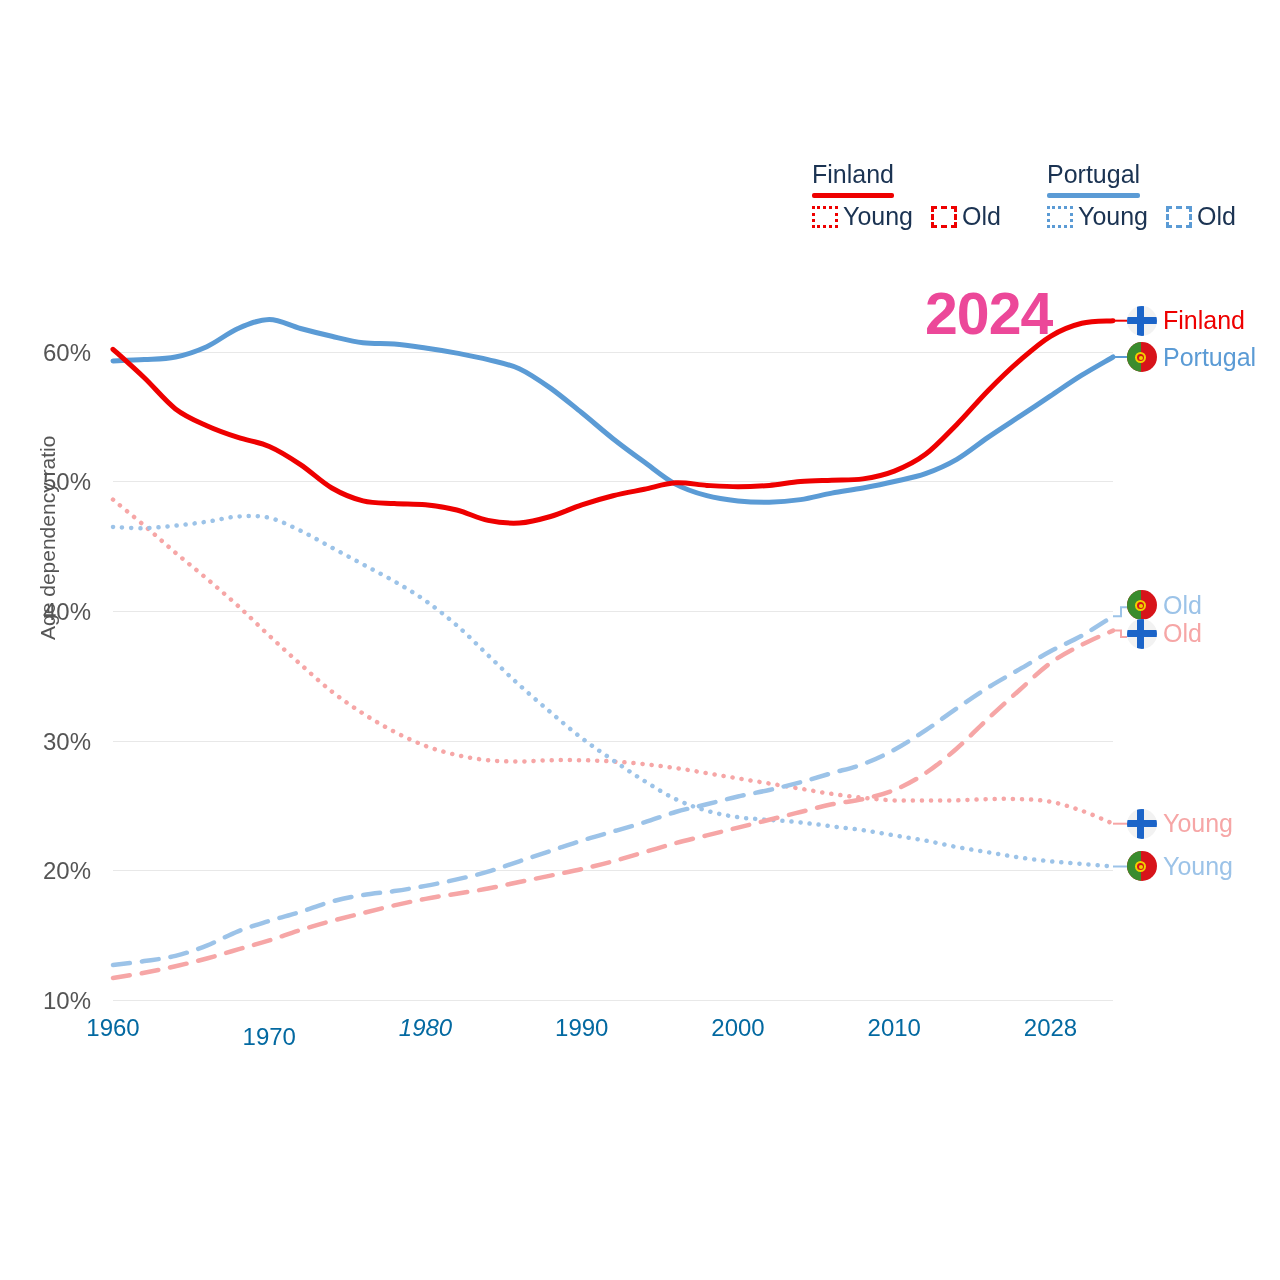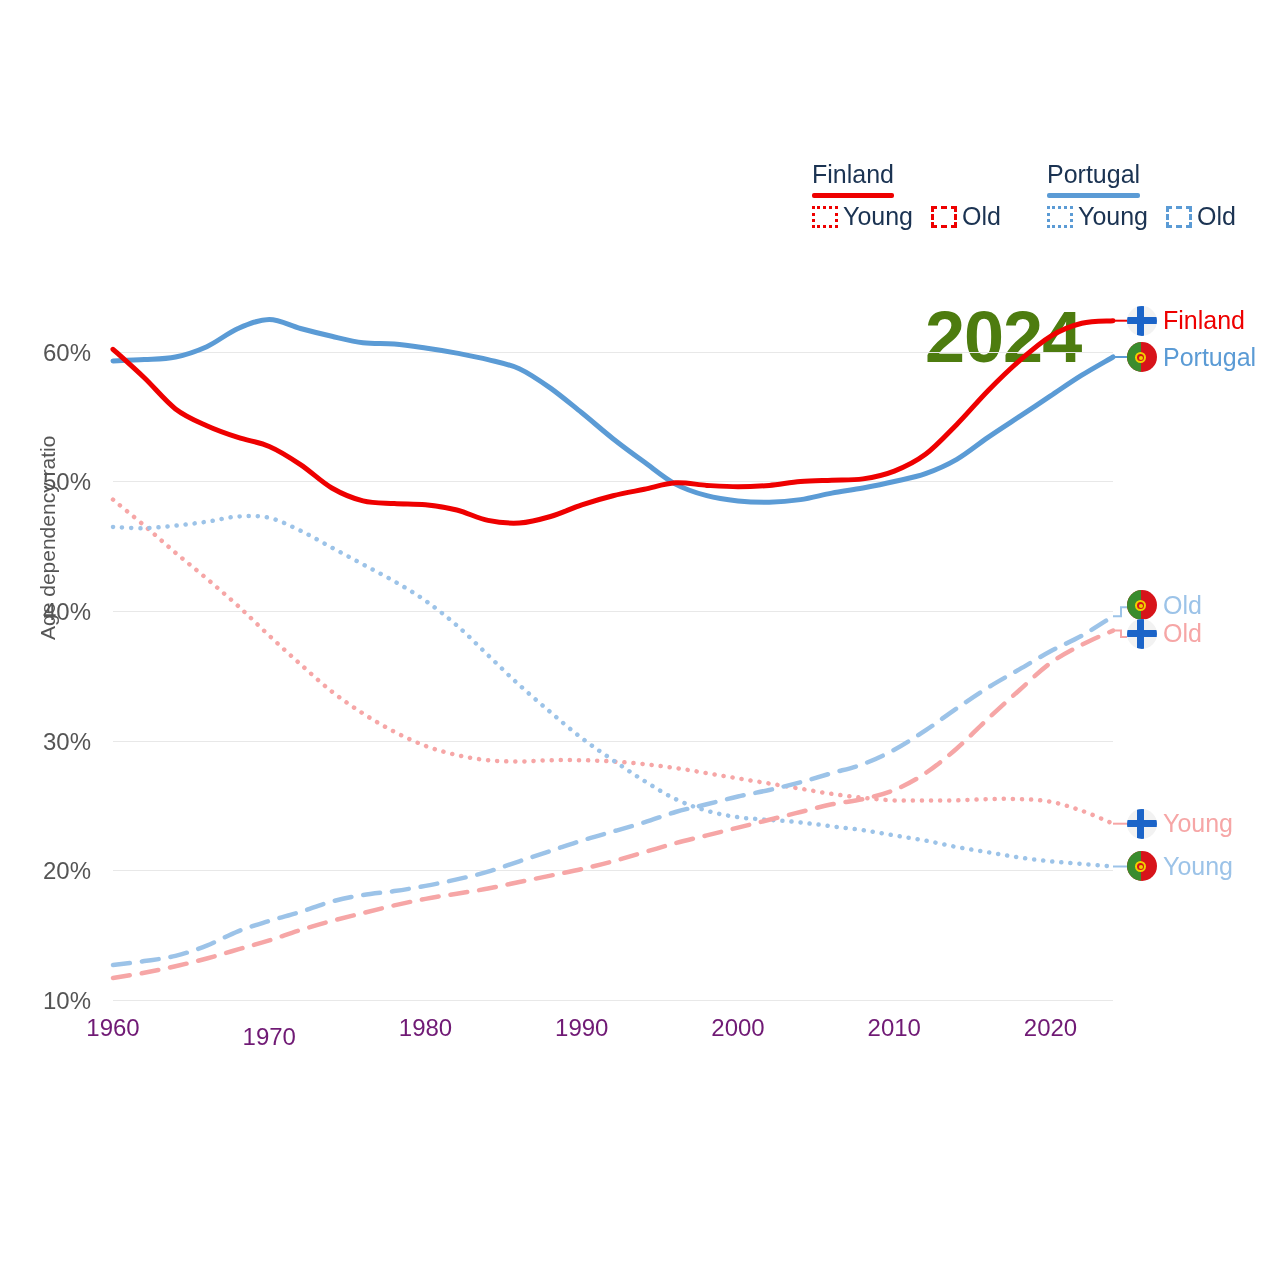--- a/index.html
+++ b/index.html
@@ -37,30 +37,30 @@
 
   
   .plot{position:absolute;left:113px;top:300px;width:1000px;height:700px;}
   .gridline{position:absolute;left:0;width:100%;height:1px;background:#e8e8e8;}
   .ytick{
     position:absolute;right:1022px;width:120px;text-align:right;
     font-size:24px;color:#555;transform:translateY(-13px);
   }
   .xtick{
     position:absolute;top:714px;width:120px;text-align:center;
-    font-size:24px;color:#701a75;margin-left:-60px;
+    font-size:24px;color:#0369a1;margin-left:-60px;
   }
   .ylabel{
     position:absolute;left:36px;top:640px;
     transform:rotate(-90deg);transform-origin:0 0;
     font-size:21px;color:#555;white-space:nowrap;
   }
   .watermark{
-    position:absolute;left:925px;top:296px;
-    font-size:72px;font-weight:bold;color:#4d7c0f;letter-spacing:-1px;
+    position:absolute;left:925px;top:280px;
+    font-size:59px;font-weight:bold;color:#ec4899;letter-spacing:-1px;
   }
 
   svg.lines{position:absolute;left:0;top:0;width:1000px;height:700px;overflow:visible;}
 
   
   .endlabel{position:absolute;display:flex;align-items:center;gap:6px;white-space:nowrap;}
   .endlabel .txt{font-size:25px;}
   .flag{width:30px;height:30px;border-radius:50%;overflow:hidden;position:relative;flex:0 0 auto;}
   .flag.fi{background:#f2f2f2;}
   .flag.fi .v{position:absolute;left:10px;top:0;width:7px;height:100%;background:#1b64c8;}
@@ -127,25 +127,25 @@
         <div class="ytick" style="top: 700px;">10%</div>
         <div class="ytick" style="top: 570.37px;">20%</div>
         <div class="ytick" style="top: 440.741px;">30%</div>
         <div class="ytick" style="top: 311.111px;">40%</div>
         <div class="ytick" style="top: 181.481px;">50%</div>
         <div class="ytick" style="top: 51.8519px;">60%</div>
       </div>
     <div id="xtick-layer">
         <div class="xtick" style="left: 0px;">1960</div>
         <div class="xtick" style="left: 156.25px; margin-top: 9px;">1970</div>
-        <div class="xtick" style="left: 312.5px;">1980</div>
+        <div class="xtick" style="left: 312.5px; font-style: italic;">1980</div>
         <div class="xtick" style="left: 468.75px;">1990</div>
         <div class="xtick" style="left: 625px;">2000</div>
         <div class="xtick" style="left: 781.25px; text-align: center;">2010</div>
-        <div class="xtick" style="left: 937.5px;">2020</div>
+        <div class="xtick" style="left: 937.5px;">2028</div>
       </div>
     <svg class="lines" id="svg-lines" viewBox="0 0 1000 700" preserveAspectRatio="none">
         <path d="M0.0,199.6 C5.2,204.0 20.8,216.7 31.3,225.6 C41.7,234.4 52.1,243.9 62.5,252.8 C72.9,261.6 83.3,269.8 93.8,278.7 C104.2,287.6 114.6,296.4 125.0,305.9 C135.4,315.4 145.8,326.0 156.3,335.7 C166.7,345.5 177.1,355.0 187.5,364.3 C197.9,373.5 208.3,383.3 218.8,391.5 C229.2,399.7 239.6,406.8 250.0,413.5 C260.4,420.2 270.8,426.3 281.3,431.7 C291.7,437.1 302.1,442.0 312.5,445.9 C322.9,449.8 333.3,452.6 343.8,455.0 C354.2,457.4 364.6,459.1 375.0,460.2 C385.4,461.3 395.8,461.5 406.3,461.5 C416.7,461.5 427.1,460.4 437.5,460.2 C447.9,460.0 458.3,460.0 468.8,460.2 C479.2,460.4 489.6,460.8 500.0,461.5 C510.4,462.1 520.8,463.0 531.3,464.1 C541.7,465.2 552.1,466.5 562.5,468.0 C572.9,469.5 583.3,471.4 593.8,473.1 C604.2,474.9 614.6,476.6 625.0,478.3 C635.4,480.1 645.8,481.8 656.3,483.5 C666.7,485.2 677.1,487.0 687.5,488.7 C697.9,490.4 708.3,492.4 718.8,493.9 C729.2,495.4 739.6,496.7 750.0,497.8 C760.4,498.9 770.8,499.9 781.3,500.4 C791.7,500.8 802.1,500.4 812.5,500.4 C822.9,500.4 833.3,500.6 843.8,500.4 C854.2,500.2 864.6,499.3 875.0,499.1 C885.4,498.9 895.8,498.6 906.3,499.1 C916.7,499.5 927.1,499.7 937.5,501.7 C947.9,503.6 958.3,507.1 968.8,510.7 C979.2,514.4 994.8,521.5 1000.0,523.7" fill="none" stroke="#f6a6a6" stroke-linecap="round" stroke-linejoin="round" stroke-width="4.5" stroke-dasharray="0.1 9"></path>
         <path d="M0.0,226.9 C5.2,227.1 20.8,228.4 31.3,228.1 C41.7,227.9 52.1,226.6 62.5,225.6 C72.9,224.5 83.3,223.2 93.8,221.7 C104.2,220.2 114.6,217.1 125.0,216.5 C135.4,215.8 145.8,215.4 156.3,217.8 C166.7,220.2 177.1,225.8 187.5,230.7 C197.9,235.7 208.3,242.0 218.8,247.6 C229.2,253.2 239.6,258.8 250.0,264.4 C260.4,270.1 270.8,275.2 281.3,281.3 C291.7,287.3 302.1,293.4 312.5,300.7 C322.9,308.1 333.3,316.3 343.8,325.4 C354.2,334.4 364.6,345.2 375.0,355.2 C385.4,365.1 395.8,375.5 406.3,385.0 C416.7,394.5 427.1,403.4 437.5,412.2 C447.9,421.1 458.3,430.2 468.8,438.1 C479.2,446.1 489.6,453.1 500.0,460.2 C510.4,467.3 520.8,474.4 531.3,480.9 C541.7,487.4 552.1,494.1 562.5,499.1 C572.9,504.0 583.3,507.7 593.8,510.7 C604.2,513.8 614.6,515.7 625.0,517.2 C635.4,518.7 645.8,519.0 656.3,519.8 C666.7,520.7 677.1,521.3 687.5,522.4 C697.9,523.5 708.3,525.0 718.8,526.3 C729.2,527.6 739.6,528.7 750.0,530.2 C760.4,531.7 770.8,533.6 781.3,535.4 C791.7,537.1 802.1,538.6 812.5,540.6 C822.9,542.5 833.3,545.1 843.8,547.0 C854.2,549.0 864.6,550.5 875.0,552.2 C885.4,554.0 895.8,555.9 906.3,557.4 C916.7,558.9 927.1,560.2 937.5,561.3 C947.9,562.4 958.3,563.0 968.8,563.9 C979.2,564.8 994.8,566.0 1000.0,566.5" fill="none" stroke="#9cc3e8" stroke-linecap="round" stroke-linejoin="round" stroke-width="4.5" stroke-dasharray="0.1 9"></path>
         <path d="M0.0,678.0 C5.2,677.1 20.8,674.7 31.3,672.8 C41.7,670.8 52.1,668.7 62.5,666.3 C72.9,663.9 83.3,661.3 93.8,658.5 C104.2,655.7 114.6,652.5 125.0,649.4 C135.4,646.4 145.8,643.6 156.3,640.4 C166.7,637.1 177.1,633.2 187.5,630.0 C197.9,626.8 208.3,623.7 218.8,620.9 C229.2,618.1 239.6,615.7 250.0,613.1 C260.4,610.6 270.8,607.7 281.3,605.4 C291.7,603.0 302.1,600.8 312.5,598.9 C322.9,596.9 333.3,595.4 343.8,593.7 C354.2,592.0 364.6,590.5 375.0,588.5 C385.4,586.6 395.8,584.2 406.3,582.0 C416.7,579.9 427.1,577.7 437.5,575.6 C447.9,573.4 458.3,571.5 468.8,569.1 C479.2,566.7 489.6,564.1 500.0,561.3 C510.4,558.5 520.8,555.2 531.3,552.2 C541.7,549.2 552.1,546.0 562.5,543.1 C572.9,540.3 583.3,538.0 593.8,535.4 C604.2,532.8 614.6,530.2 625.0,527.6 C635.4,525.0 645.8,522.4 656.3,519.8 C666.7,517.2 677.1,514.6 687.5,512.0 C697.9,509.4 708.3,506.4 718.8,504.3 C729.2,502.1 739.6,501.5 750.0,499.1 C760.4,496.7 770.8,494.3 781.3,490.0 C791.7,485.7 802.1,480.1 812.5,473.1 C822.9,466.2 833.3,457.6 843.8,448.5 C854.2,439.4 864.6,428.4 875.0,418.7 C885.4,409.0 895.8,399.5 906.3,390.2 C916.7,380.9 927.1,370.5 937.5,363.0 C947.9,355.4 958.3,350.2 968.8,344.8 C979.2,339.4 994.8,332.9 1000.0,330.6" fill="none" stroke="#f6a6a6" stroke-linecap="round" stroke-linejoin="round" stroke-width="4.5" stroke-dasharray="17 12"></path>
         <path d="M0.0,665.0 C5.2,664.4 20.8,662.6 31.3,661.1 C41.7,659.6 52.1,658.5 62.5,655.9 C72.9,653.3 83.3,649.7 93.8,645.6 C104.2,641.5 114.6,635.4 125.0,631.3 C135.4,627.2 145.8,624.2 156.3,620.9 C166.7,617.7 177.1,615.1 187.5,611.9 C197.9,608.6 208.3,604.3 218.8,601.5 C229.2,598.7 239.6,596.7 250.0,595.0 C260.4,593.3 270.8,592.6 281.3,591.1 C291.7,589.6 302.1,587.9 312.5,585.9 C322.9,584.0 333.3,581.8 343.8,579.4 C354.2,577.1 364.6,574.7 375.0,571.7 C385.4,568.6 395.8,564.8 406.3,561.3 C416.7,557.8 427.1,554.4 437.5,550.9 C447.9,547.5 458.3,543.8 468.8,540.6 C479.2,537.3 489.6,534.5 500.0,531.5 C510.4,528.5 520.8,525.6 531.3,522.4 C541.7,519.2 552.1,515.1 562.5,512.0 C572.9,509.0 583.3,506.9 593.8,504.3 C604.2,501.7 614.6,498.9 625.0,496.5 C635.4,494.1 645.8,492.4 656.3,490.0 C666.7,487.6 677.1,485.0 687.5,482.2 C697.9,479.4 708.3,476.2 718.8,473.1 C729.2,470.1 739.6,468.0 750.0,464.1 C760.4,460.2 770.8,455.4 781.3,449.8 C791.7,444.2 802.1,437.3 812.5,430.4 C822.9,423.5 833.3,415.5 843.8,408.3 C854.2,401.2 864.6,394.1 875.0,387.6 C885.4,381.1 895.8,375.5 906.3,369.4 C916.7,363.4 927.1,356.9 937.5,351.3 C947.9,345.7 958.3,341.6 968.8,335.7 C979.2,329.9 994.8,319.5 1000.0,316.3" fill="none" stroke="#9cc3e8" stroke-linecap="round" stroke-linejoin="round" stroke-width="4.5" stroke-dasharray="17 12"></path>
         <path d="M0.0,60.9 C5.2,60.7 20.8,60.3 31.3,59.6 C41.7,59.0 52.1,59.2 62.5,57.0 C72.9,54.9 83.3,51.4 93.8,46.7 C104.2,41.9 114.6,33.1 125.0,28.5 C135.4,24.0 145.8,19.4 156.3,19.4 C166.7,19.4 177.1,25.7 187.5,28.5 C197.9,31.3 208.3,33.9 218.8,36.3 C229.2,38.7 239.6,41.5 250.0,42.8 C260.4,44.1 270.8,43.2 281.3,44.1 C291.7,44.9 302.1,46.5 312.5,48.0 C322.9,49.5 333.3,51.2 343.8,53.1 C354.2,55.1 364.6,57.0 375.0,59.6 C385.4,62.2 395.8,64.0 406.3,68.7 C416.7,73.5 427.1,80.8 437.5,88.1 C447.9,95.5 458.3,104.4 468.8,112.8 C479.2,121.2 489.6,130.5 500.0,138.7 C510.4,146.9 520.8,154.5 531.3,162.0 C541.7,169.6 552.1,178.5 562.5,184.1 C572.9,189.7 583.3,192.9 593.8,195.7 C604.2,198.5 614.6,199.8 625.0,200.9 C635.4,202.0 645.8,202.4 656.3,202.2 C666.7,202.0 677.1,201.1 687.5,199.6 C697.9,198.1 708.3,195.1 718.8,193.1 C729.2,191.2 739.6,189.9 750.0,188.0 C760.4,186.0 770.8,183.9 781.3,181.5 C791.7,179.1 802.1,177.4 812.5,173.7 C822.9,170.0 833.3,165.5 843.8,159.4 C854.2,153.4 864.6,144.5 875.0,137.4 C885.4,130.3 895.8,123.6 906.3,116.7 C916.7,109.8 927.1,102.8 937.5,95.9 C947.9,89.0 958.3,81.7 968.8,75.2 C979.2,68.7 994.8,60.1 1000.0,57.0" fill="none" stroke="#5b9bd5" stroke-linecap="round" stroke-linejoin="round" stroke-width="5"></path>
         <path d="M0.0,49.3 C5.2,54.0 20.8,67.8 31.3,77.8 C41.7,87.7 52.1,100.9 62.5,108.9 C72.9,116.9 83.3,121.0 93.8,125.7 C104.2,130.5 114.6,134.0 125.0,137.4 C135.4,140.9 145.8,141.9 156.3,146.5 C166.7,151.0 177.1,157.7 187.5,164.6 C197.9,171.5 208.3,181.9 218.8,188.0 C229.2,194.0 239.6,198.3 250.0,200.9 C260.4,203.5 270.8,202.9 281.3,203.5 C291.7,204.2 302.1,203.7 312.5,204.8 C322.9,205.9 333.3,207.4 343.8,210.0 C354.2,212.6 364.6,218.2 375.0,220.4 C385.4,222.5 395.8,223.6 406.3,223.0 C416.7,222.3 427.1,219.5 437.5,216.5 C447.9,213.5 458.3,208.3 468.8,204.8 C479.2,201.4 489.6,198.3 500.0,195.7 C510.4,193.1 520.8,191.4 531.3,189.3 C541.7,187.1 552.1,183.4 562.5,182.8 C572.9,182.1 583.3,184.7 593.8,185.4 C604.2,186.0 614.6,186.7 625.0,186.7 C635.4,186.7 645.8,186.2 656.3,185.4 C666.7,184.5 677.1,182.3 687.5,181.5 C697.9,180.6 708.3,180.6 718.8,180.2 C729.2,179.8 739.6,180.4 750.0,178.9 C760.4,177.4 770.8,175.2 781.3,171.1 C791.7,167.0 802.1,162.0 812.5,154.3 C822.9,146.5 833.3,135.0 843.8,124.4 C854.2,113.9 864.6,101.3 875.0,90.7 C885.4,80.2 895.8,70.0 906.3,60.9 C916.7,51.9 927.1,42.6 937.5,36.3 C947.9,30.0 958.3,25.9 968.8,23.3 C979.2,20.7 994.8,21.2 1000.0,20.7" fill="none" stroke="#ee0000" stroke-linecap="round" stroke-linejoin="round" stroke-width="5"></path>
         <path d="M1000,316.3 L1008,316.3 L1008,307.2 L1014,307.2" fill="none" stroke="#9cc3e8" stroke-width="2"></path>
         <path d="M1000,330.6 L1008,330.6 L1008,337.0 L1014,337.0" fill="none" stroke="#f6a6a6" stroke-width="2"></path>

